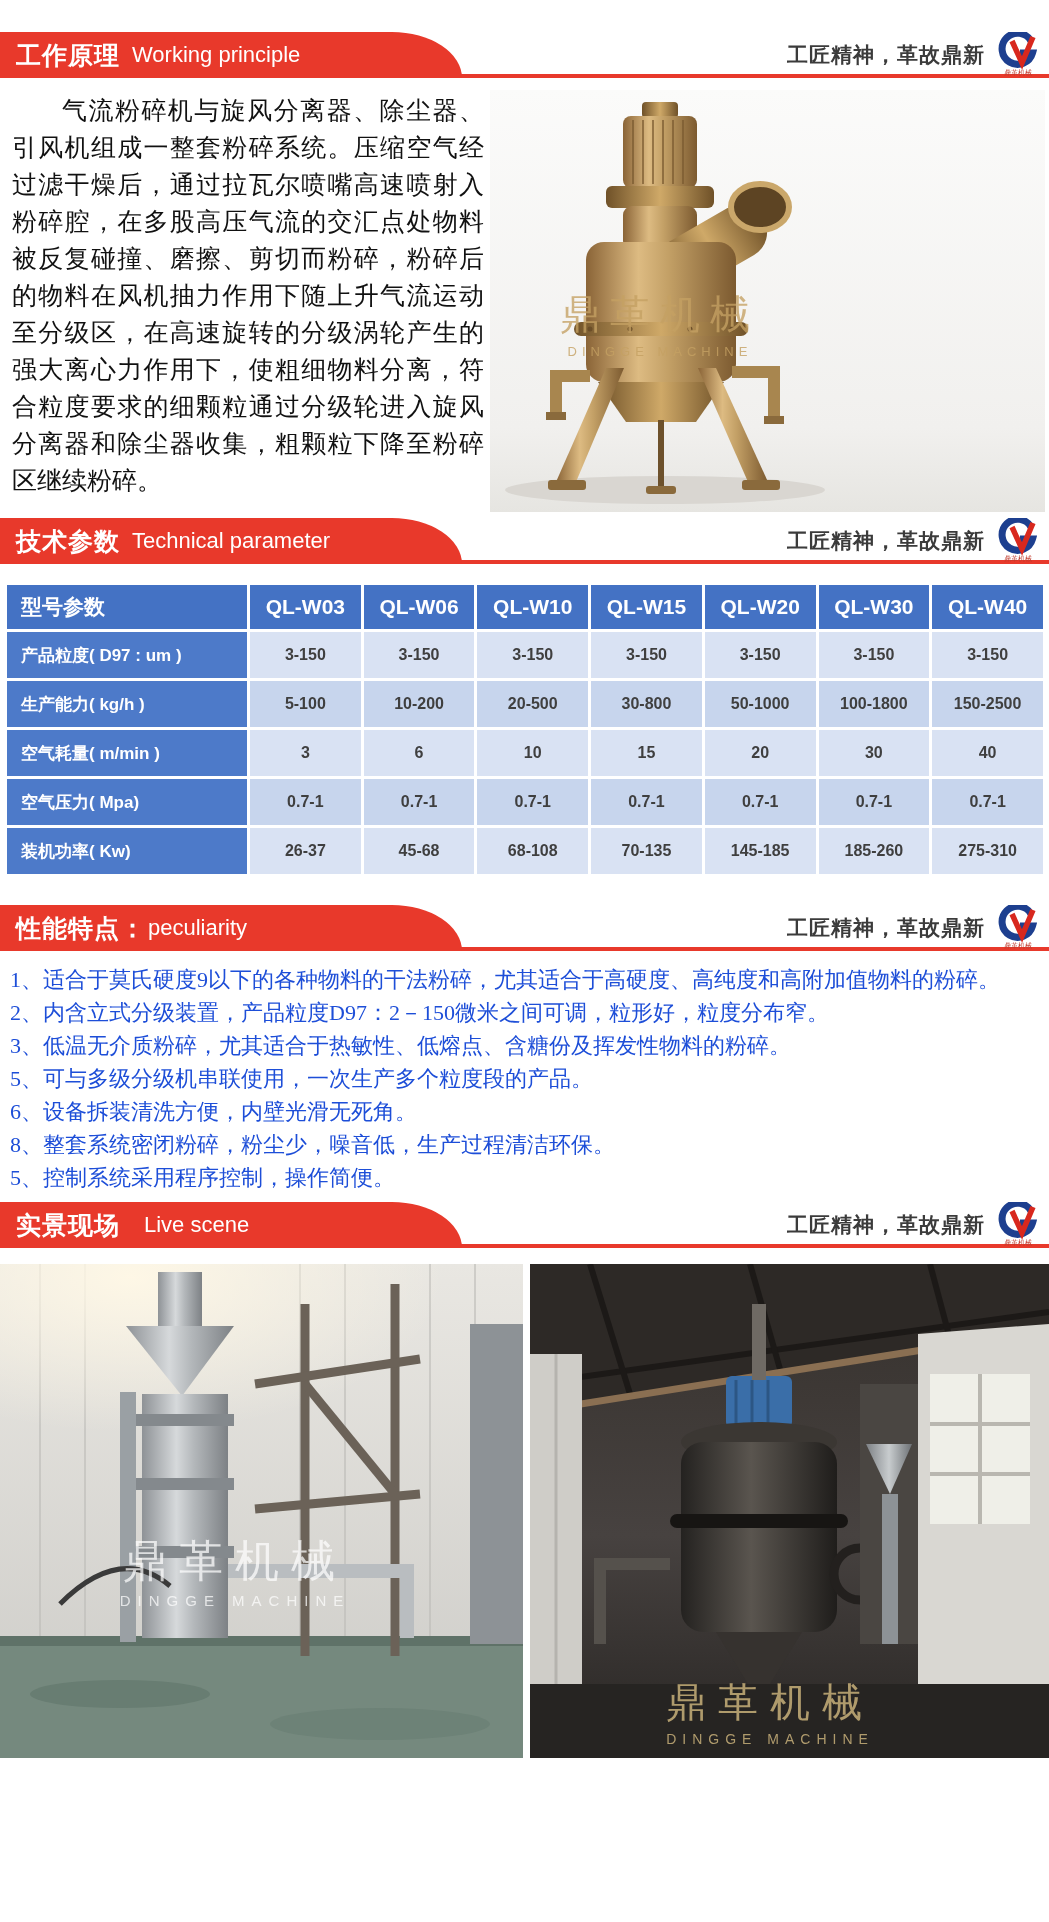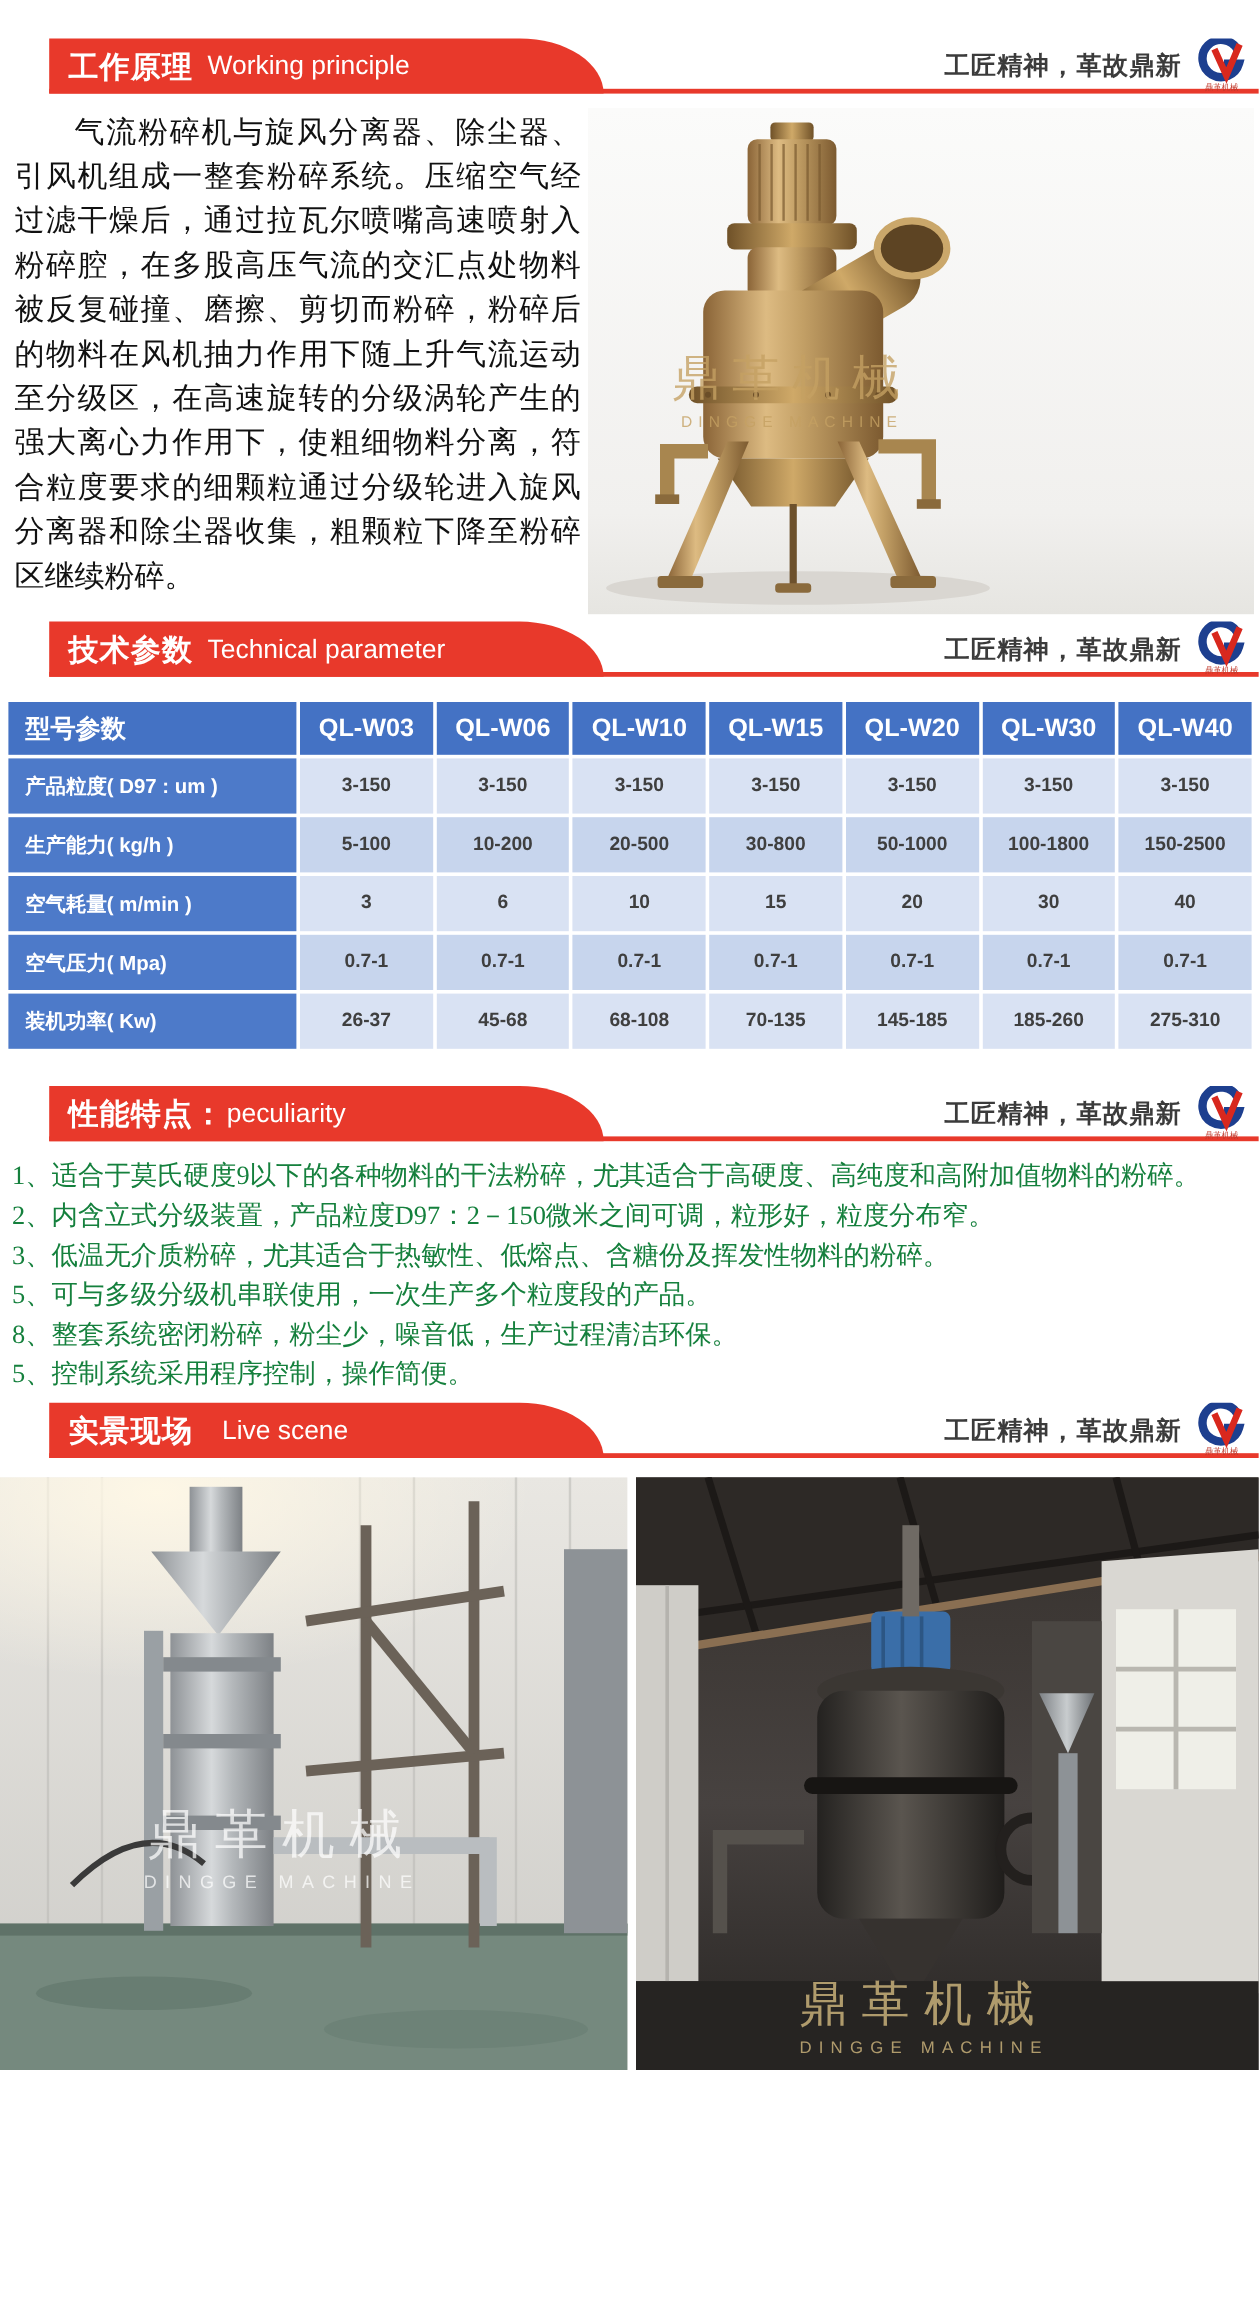--- a/index.html
+++ b/index.html
@@ -9,21 +9,21 @@
     --row-light:#d9e2f3;
     --row-dark:#c7d5ed;
   }
   *{box-sizing:border-box;margin:0;padding:0;}
   html,body{background:#fff;}
   body{
     width:1049px;height:1922px;overflow:hidden;position:relative;
     font-family:"Liberation Sans",sans-serif;
   }
   
-  .banner{position:relative;height:46px;border-bottom:4px solid var(--red);margin-left:41px;}
+  .banner{position:relative;height:46px;border-bottom:4px solid var(--red);}
   .banner .ribbon{
     position:absolute;left:0;top:0;height:46px;width:462px;
     background:var(--red);
     border-top-right-radius:70px 46px;
     display:flex;align-items:center;padding-left:16px;
     color:#fff;white-space:nowrap;
   }
   .ribbon .t-zh{font-size:25px;font-weight:700;letter-spacing:1px;}
   .ribbon .t-en{font-size:22px;font-weight:400;margin-left:12px;letter-spacing:0;}
   .banner .slogan-wrap{
@@ -60,21 +60,21 @@
     text-align:center;font-size:16px;font-weight:700;color:#3f3f3f;
   }
   table.params tbody tr:nth-child(odd) td{background:var(--row-light);}
   table.params tbody tr:nth-child(even) td{background:var(--row-dark);}
   
   .features{
     list-style:none;margin:12px 0 0 0;padding:0 8px 0 10px;
   }
   .features li{
     font-family:"Liberation Serif","DejaVu Serif",serif;
-    font-size:22px;line-height:33px;color:#15803d;text-align:justify;
+    font-size:22px;line-height:33px;color:#1d4ed8;text-align:justify;
   }
   
   .mt-b1{margin-top:32px;}
   .mt-b3{margin-top:28px;}
   .mt-b4{margin-top:8px;}
   
   .photos{display:flex;gap:7px;margin-top:16px;height:494px;}
   .photo{height:494px;}
   .photo svg{display:block;}
 </style>
@@ -269,20 +269,21 @@
       <text x="23" y="43" font-size="7" fill="#c0392b" text-anchor="middle">鼎革机械</text>
     </svg>
   </div>
 </header>
 
 <ol class="features">
     <li>1、适合于莫氏硬度9以下的各种物料的干法粉碎，尤其适合于高硬度、高纯度和高附加值物料的粉碎。</li>
     <li>2、内含立式分级装置，产品粒度D97：2－150微米之间可调，粒形好，粒度分布窄。</li>
     <li>3、低温无介质粉碎，尤其适合于热敏性、低熔点、含糖份及挥发性物料的粉碎。</li>
     <li>5、可与多级分级机串联使用，一次生产多个粒度段的产品。</li>
+    <li>6、设备拆装清洗方便，内壁光滑无死角。</li>
     <li>8、整套系统密闭粉碎，粉尘少，噪音低，生产过程清洁环保。</li>
     <li>5、控制系统采用程序控制，操作简便。</li>
   </ol>
 
 <header class="banner mt-b4">
   <div class="ribbon">
     <span class="t-zh">实景现场</span>
     <span class="t-en" style="margin-left:24px">Live scene</span>
   </div>
   <div class="slogan-wrap">

